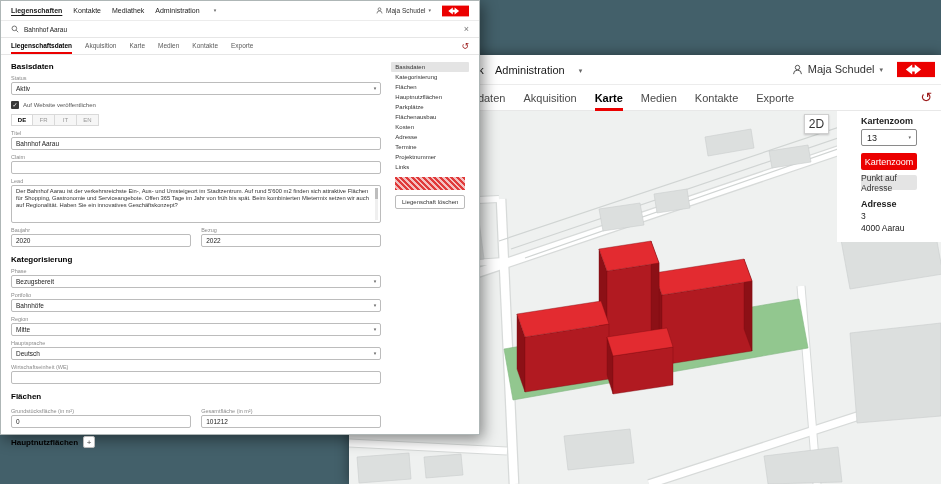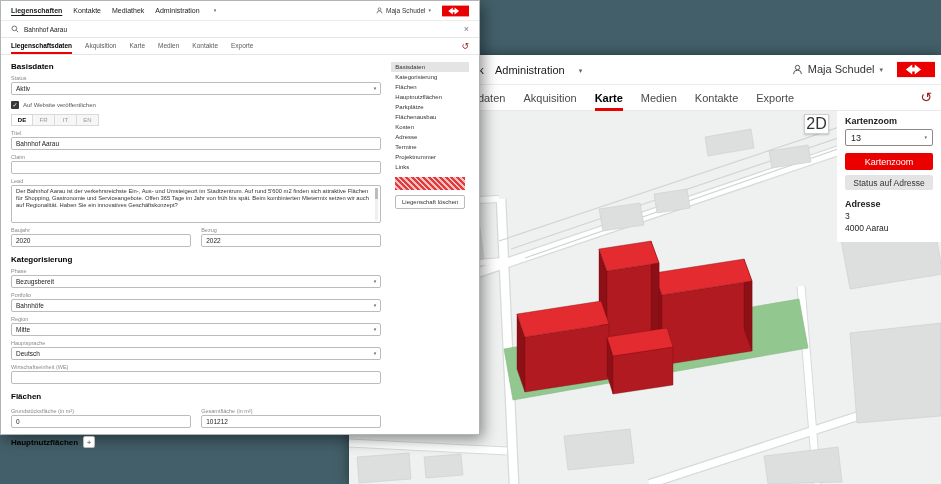--- a/index.html
+++ b/index.html
@@ -59,22 +59,22 @@
 .rw-user .pi{width:11px;height:11px}
 .rw-chev{font-size:7px;color:#666;line-height:1}
 .rw-logo{position:absolute;right:6px;top:6px;width:38px;height:17px}
 .rw-tabs{position:relative;height:26px;border-bottom:1px solid #e8e8e8}
 .rw-tablist{position:absolute;left:61px;top:0;height:26px;display:flex;gap:18px;font-size:11px;color:#4a4a4a}
 .rw-tab{display:flex;align-items:center;border-bottom:3px solid transparent;padding-top:2px}
 .rw-tab.active{color:#000;font-weight:bold;border-bottom-color:#eb0000}
 .rw-history{position:absolute;right:9px;top:4px;font-size:14px;color:#9c1b1b}
 .rw-map{position:absolute;left:0;right:0;top:56px;bottom:0;background:#eff1f0}
 .mapsvg{position:absolute;inset:0;display:block}
-.map-2d{position:absolute;left:455px;top:3px;width:25px;height:20px;background:#fff;border:1px solid #cfcfcf;box-shadow:0 1px 2px rgba(0,0,0,.2);display:flex;align-items:center;justify-content:center;font-size:16px;color:#333}
-.rw-panel{position:absolute;top:0;right:0;width:104px;background:#fff;padding:5px 8px 9px}
+.map-2d{position:absolute;left:455px;top:3px;width:25px;height:20px;background:#fff;border:1px solid #cfcfcf;box-shadow:0 1px 2px rgba(0,0,0,.2);display:flex;align-items:center;justify-content:center;font-size:12px;color:#333}
+.rw-panel{position:absolute;top:0;right:0;width:104px;background:#fff;padding:5px 24px 9px}
 .panel-label{font-size:9px;font-weight:bold;color:#222}
 .panel-select{margin-top:3px;height:17px;border:1px solid #8a8a8a;border-radius:2px;display:flex;align-items:center;justify-content:space-between;padding:0 5px;font-size:9px;color:#222}
 .btn-save{margin-top:7px;height:17px;background:#eb0000;color:#fff;font-size:9px;display:flex;align-items:center;justify-content:center;border-radius:2px}
 .btn-point{margin-top:5px;height:15px;background:#e4e4e4;color:#333;font-size:8.5px;display:flex;align-items:center;justify-content:center;border-radius:2px}
 .panel-addr-label{margin-top:9px;font-size:9px;font-weight:bold;color:#222}
 .panel-addr-line{margin-top:2px;font-size:8.5px;color:#222}
 </style>
 </head>
 <body>
 
@@ -179,21 +179,21 @@
       </g>
     </svg>
     <div class="map-2d">2D</div>
     <div class="rw-panel">
       <div class="panel-label">Kartenzoom</div>
       <div class="panel-select">
         <span>13</span>
         <span class="chev">▾</span>
       </div>
       <div class="btn-save">Kartenzoom</div>
-      <div class="btn-point">Status auf Adresse</div>
+      <div class="btn-point">Punkt auf Adresse</div>
       <div class="panel-addr-label">Adresse</div>
       <div class="panel-addr-line">3</div>
       <div class="panel-addr-line">4000 Aarau</div>
     </div>
   </div>
 </div>
 
 <div class="window" id="left-window">
   <div class="lw-nav">
     <span class="lw-nav-item active">Liegenschaften</span>

